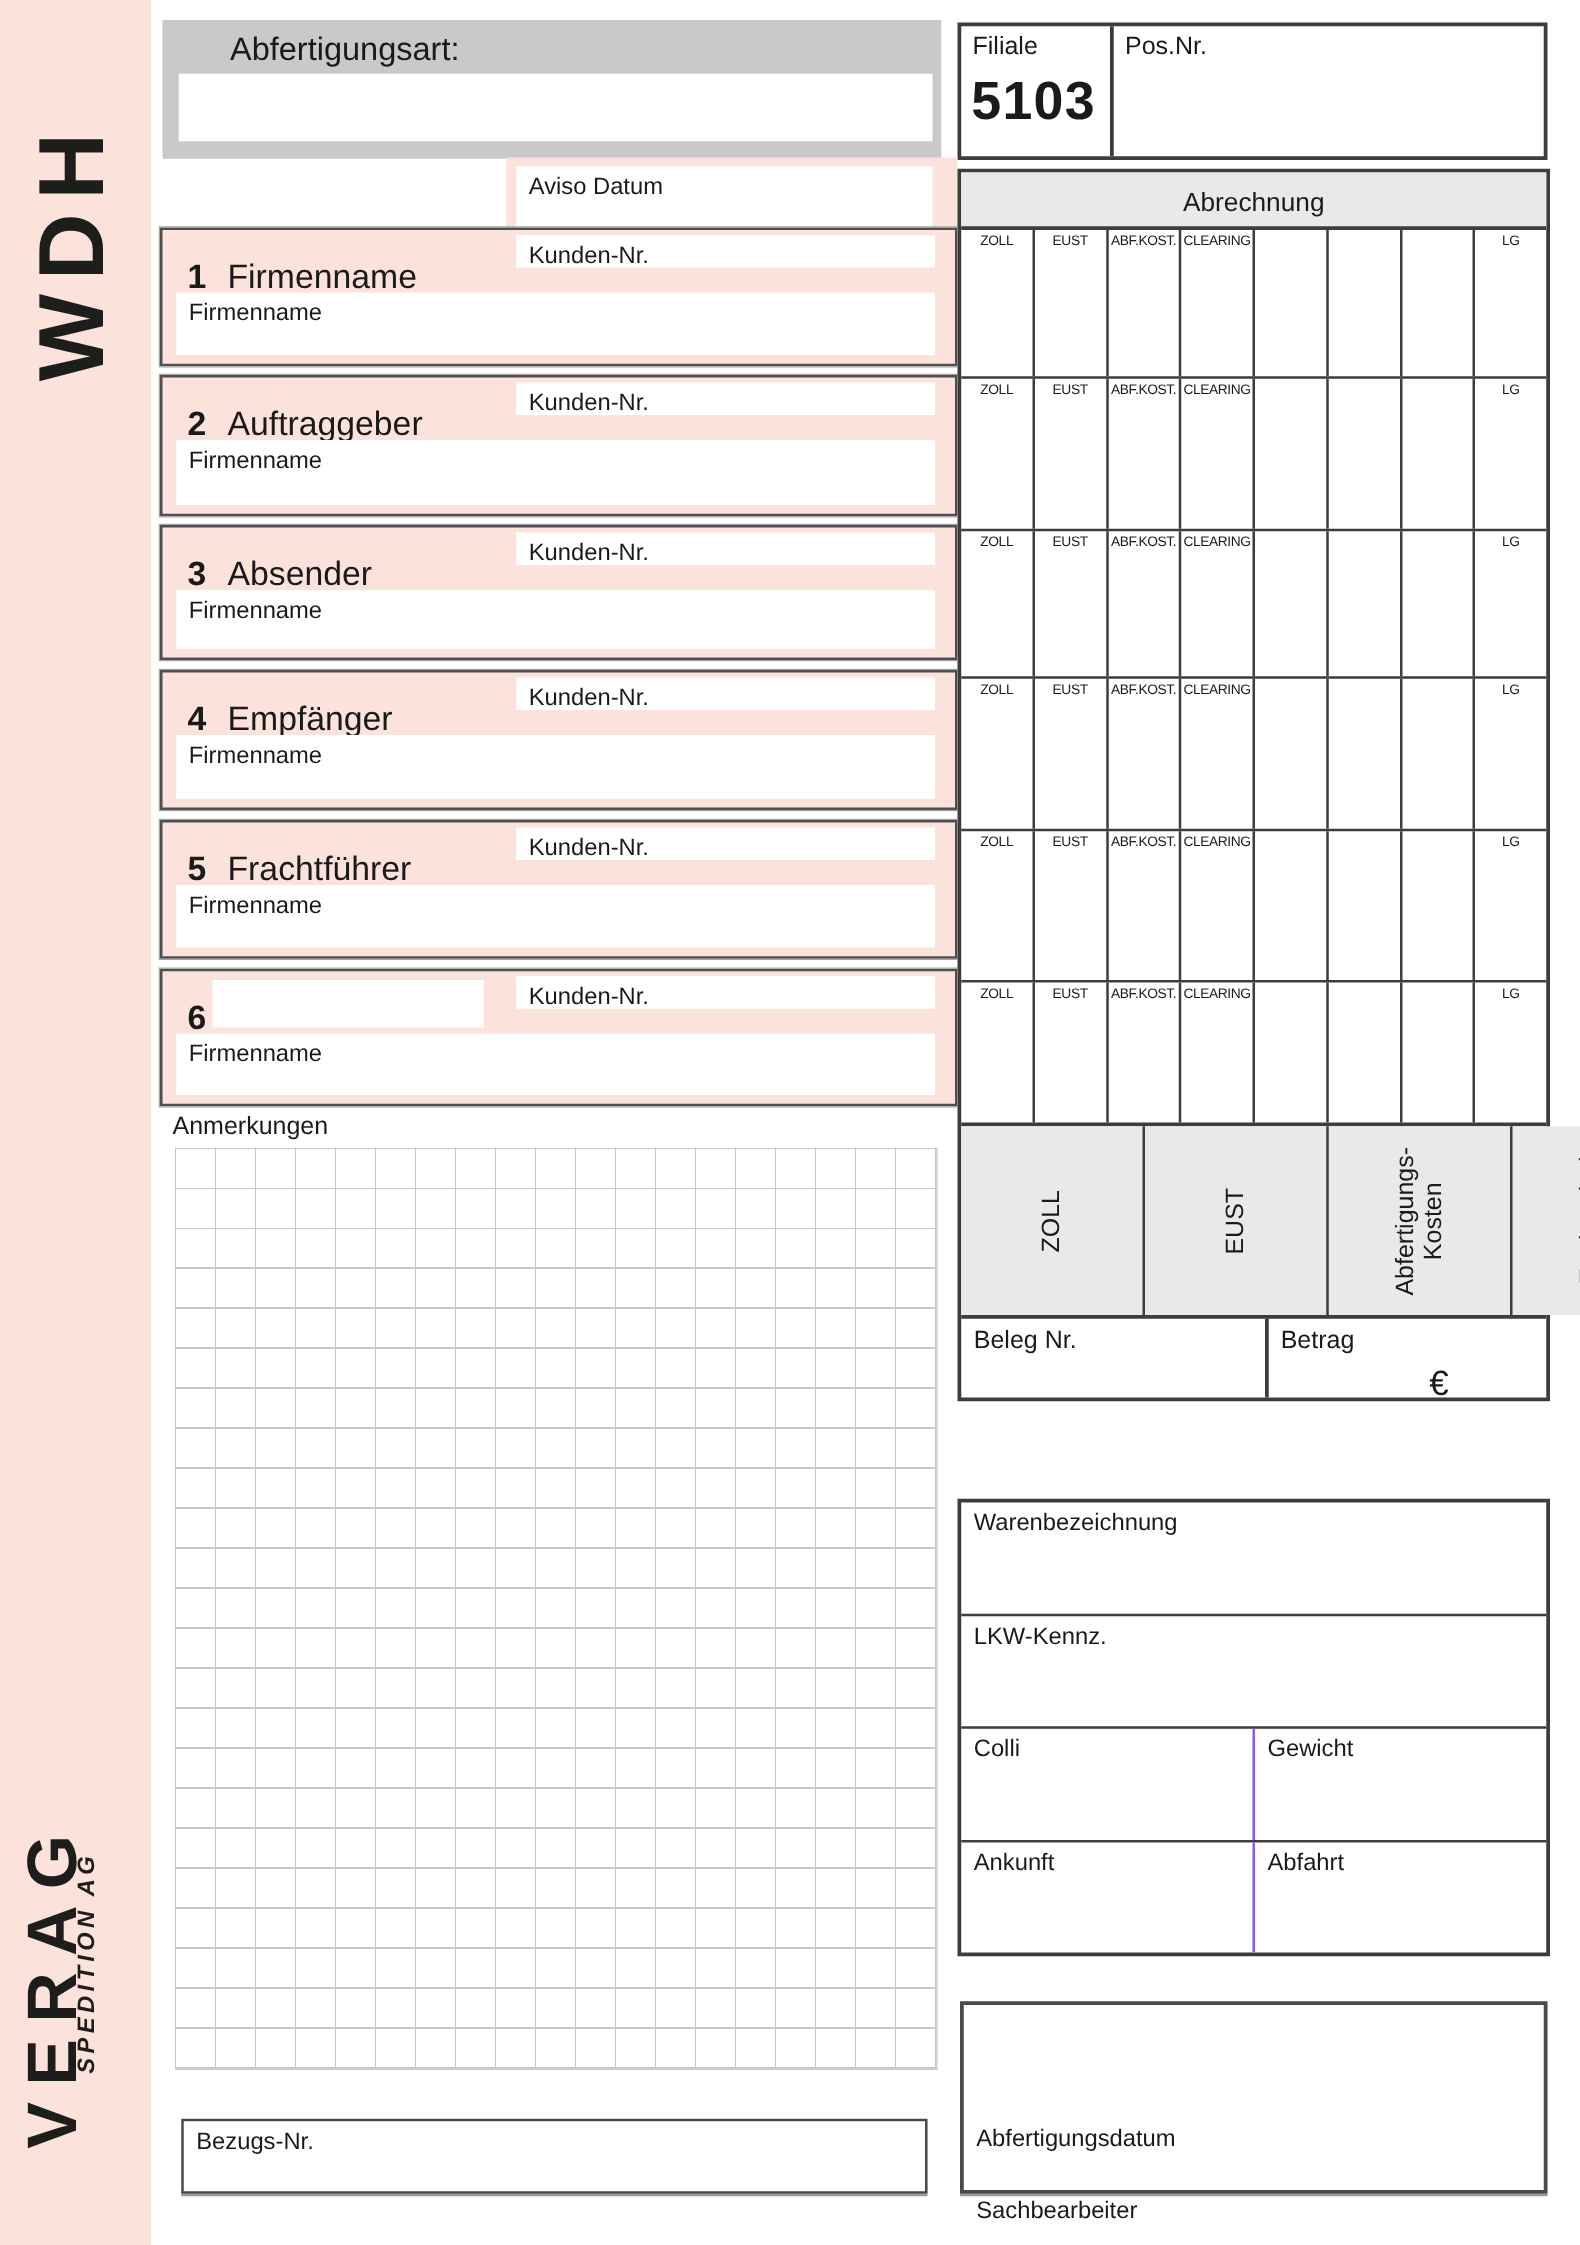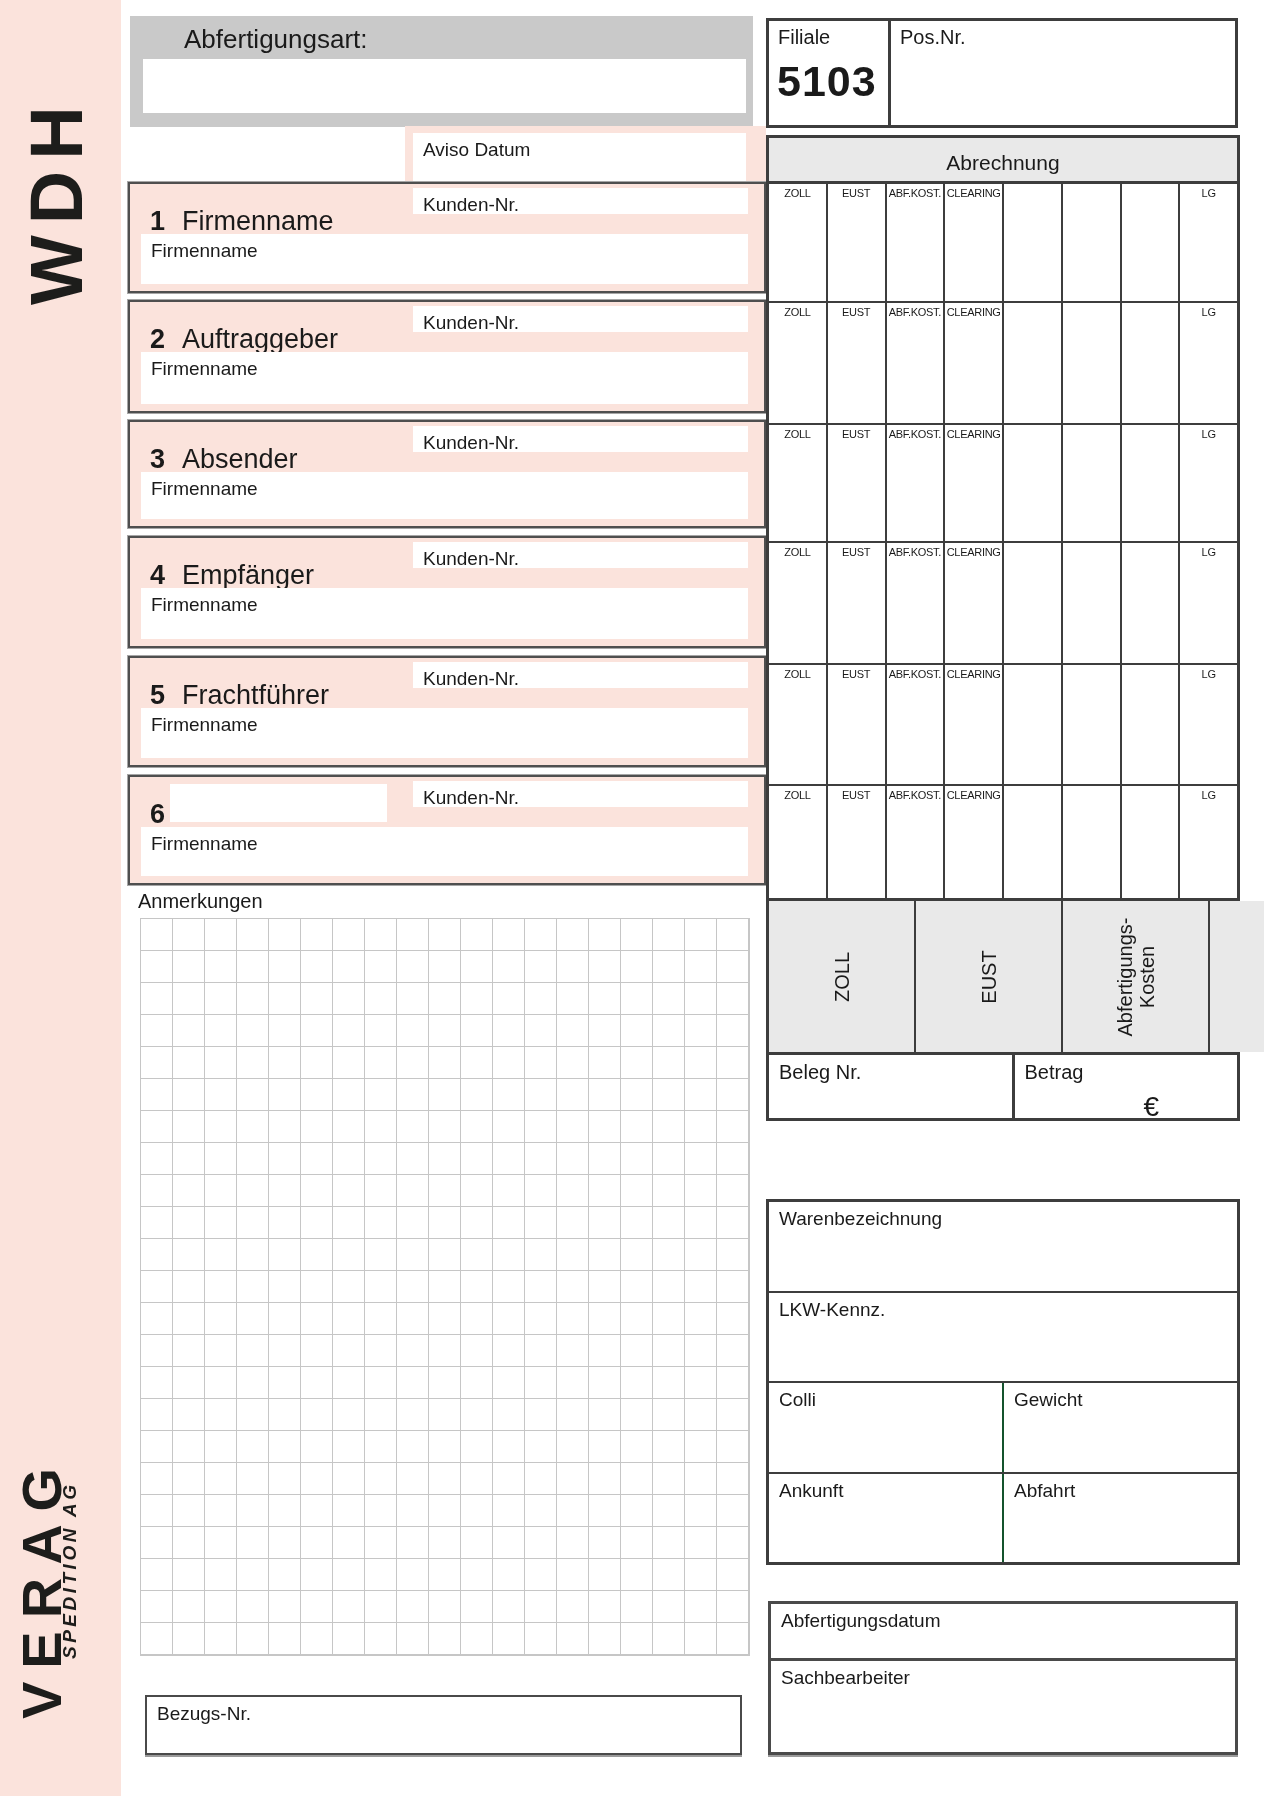--- a/index.html
+++ b/index.html
@@ -74,26 +74,26 @@
     border-right:1px solid #c6c6c6;border-bottom:1px solid #c6c6c6;box-sizing:content-box;}
 
   
   .lkw-box{position:absolute;left:766px;top:1199px;width:474px;height:366px;
            border:3px solid #3d3d3d;box-sizing:border-box;background:#fff;
            display:flex;flex-direction:column;}
   .lkw-row{flex:1;position:relative;font-size:19px;}
   .lkw-row + .lkw-row{border-top:2px solid #3d3d3d;}
   .lkw-split{display:flex;}
   .lkw-half{flex:1;position:relative;}
-  .lkw-half + .lkw-half{border-left:2px solid #14532d;}
+  .lkw-half + .lkw-half{border-left:2px solid #8b5cf6;}
 
   
   .foot-right{position:absolute;left:768px;top:1601px;width:470px;height:154px;
               border:3px solid #4a4a4a;box-sizing:border-box;background:#fff;
-              box-shadow:0 2px 0 #9a9a9a;display:flex;flex-direction:column;}
+              box-shadow:0 2px 0 #9a9a9a;display:flex;flex-direction:row;align-items:flex-end;}
   .foot-row1{height:54px;border-bottom:3px solid #4a4a4a;position:relative;font-size:19px;flex:none;}
   .foot-row2{flex:1;position:relative;font-size:19px;}
   .bezug-box{position:absolute;left:145px;top:1695px;width:597px;height:60px;
              border:2px solid #4a4a4a;box-sizing:border-box;background:#fff;
              box-shadow:0 2px 0 #9a9a9a;position:absolute;font-size:19px;}
 </style>
 </head>
 <body>
 
 <div class="page">

